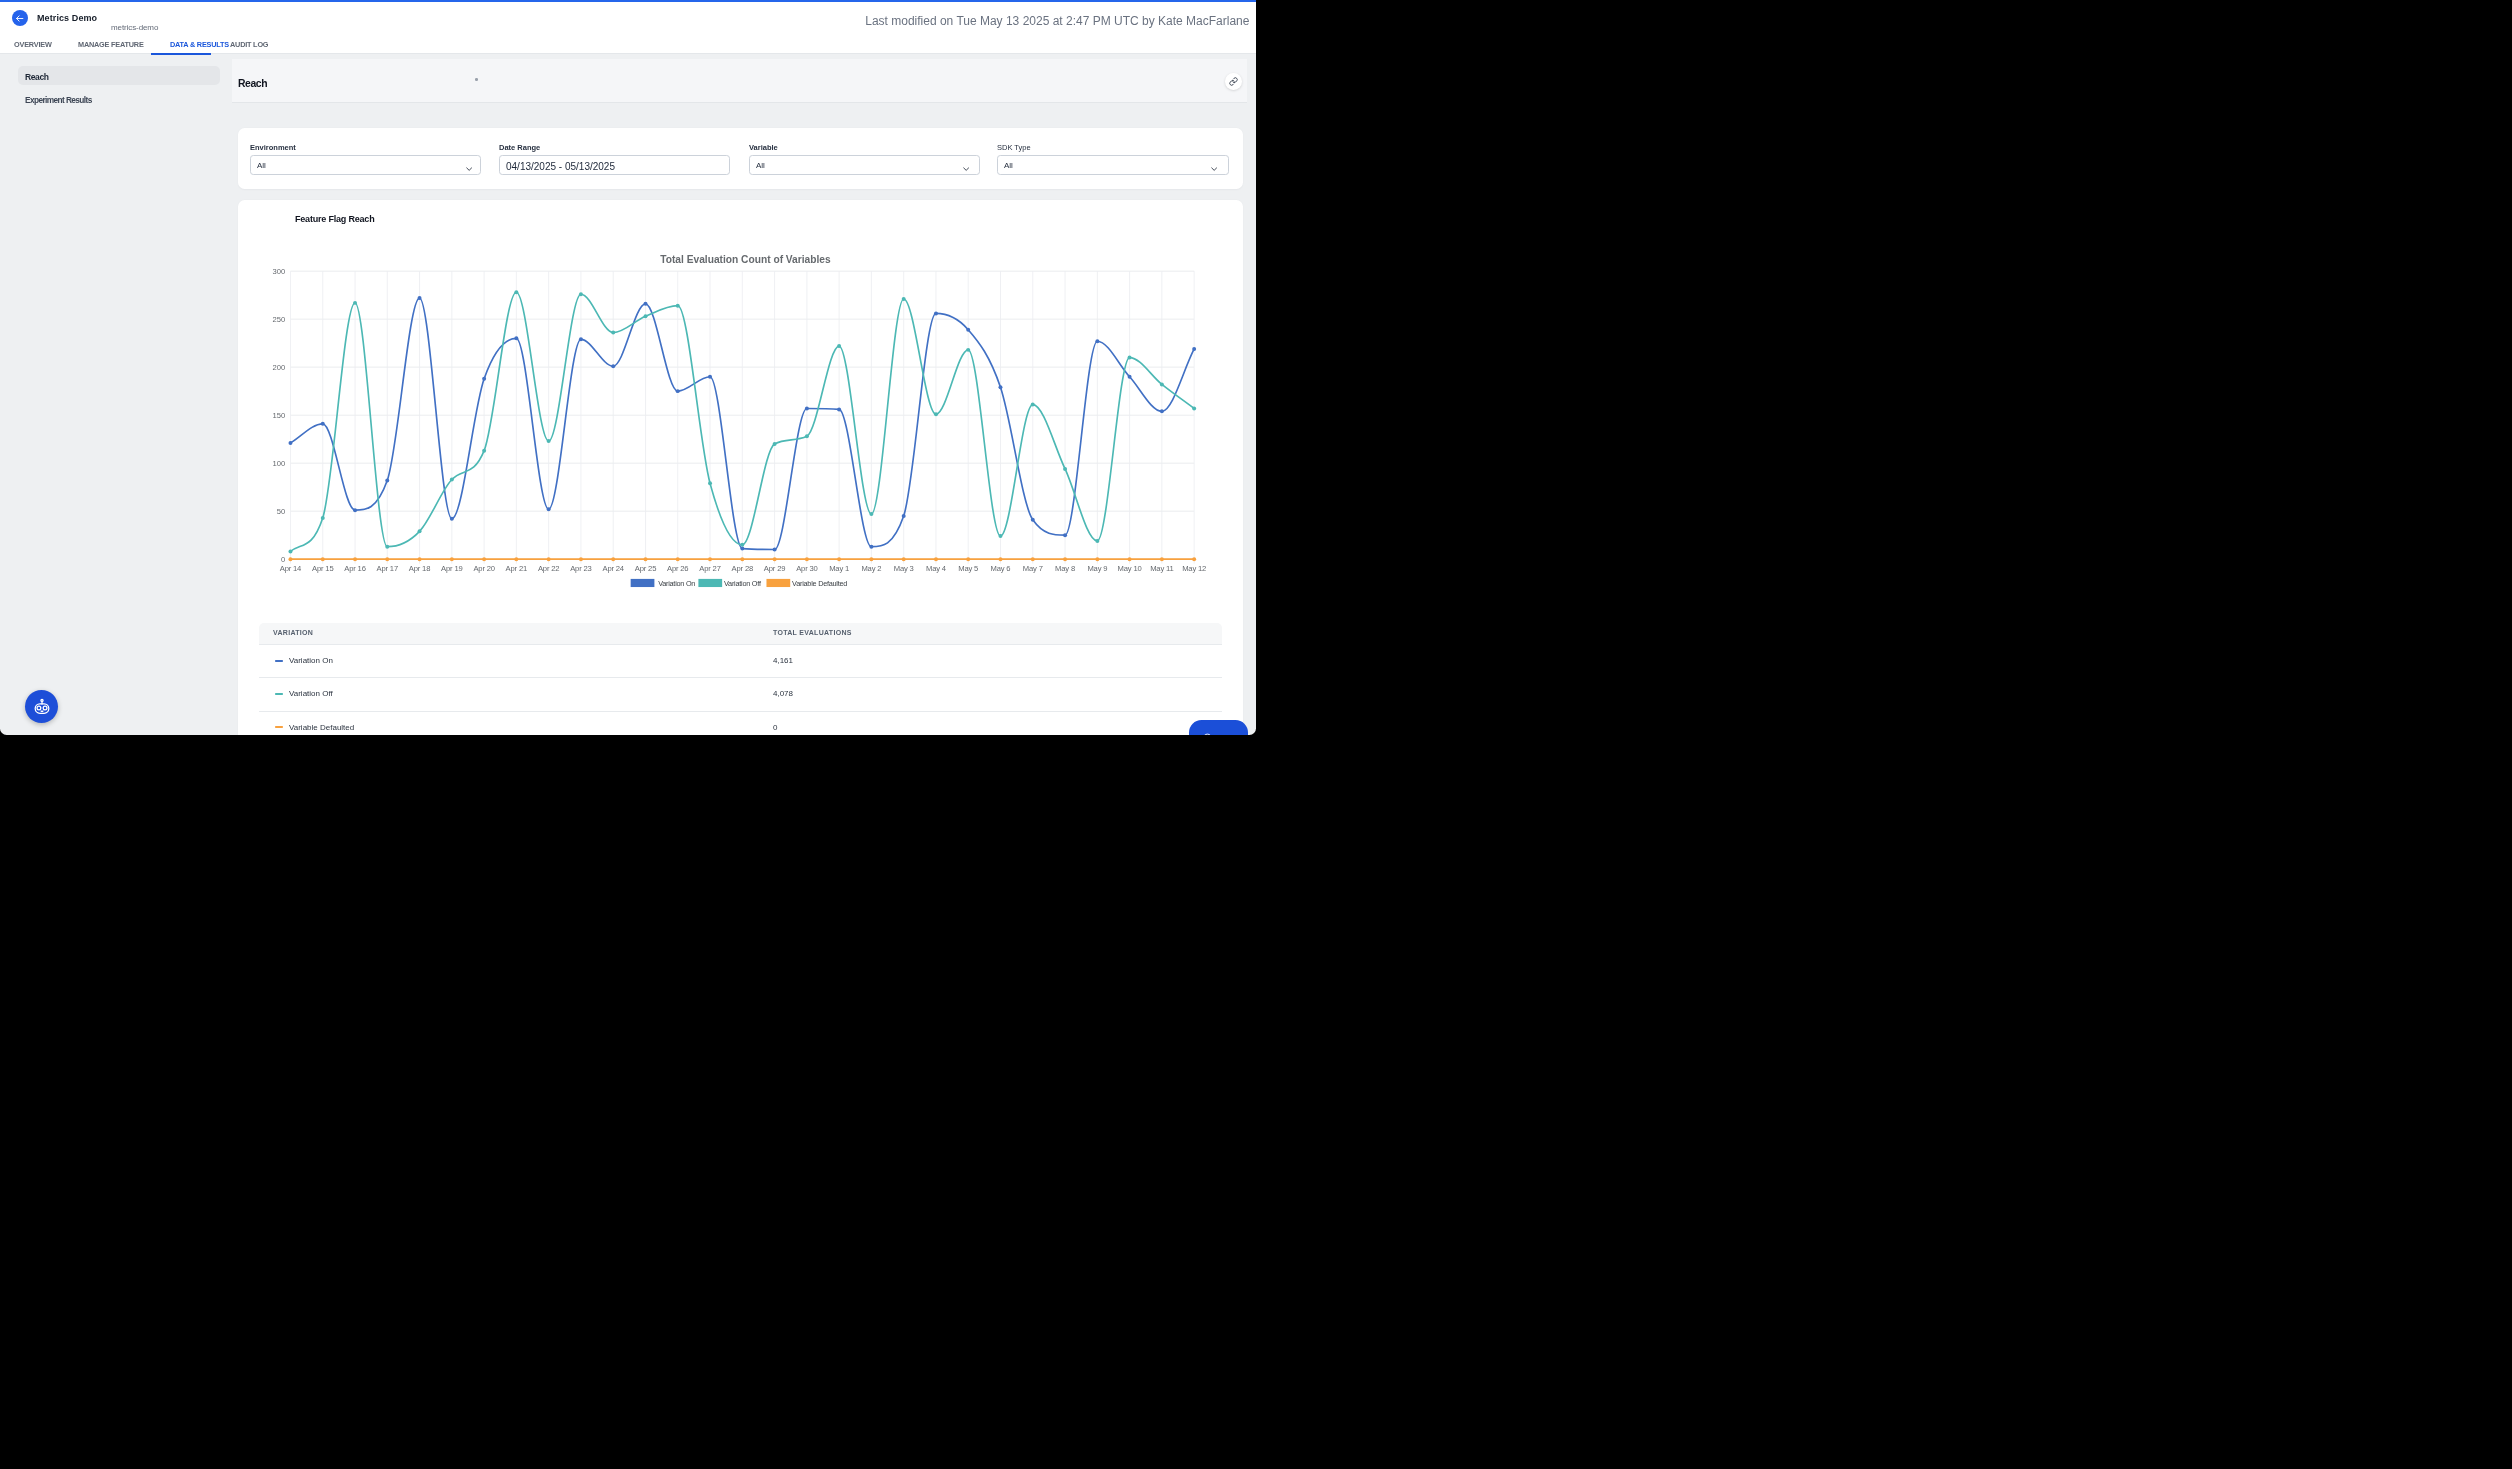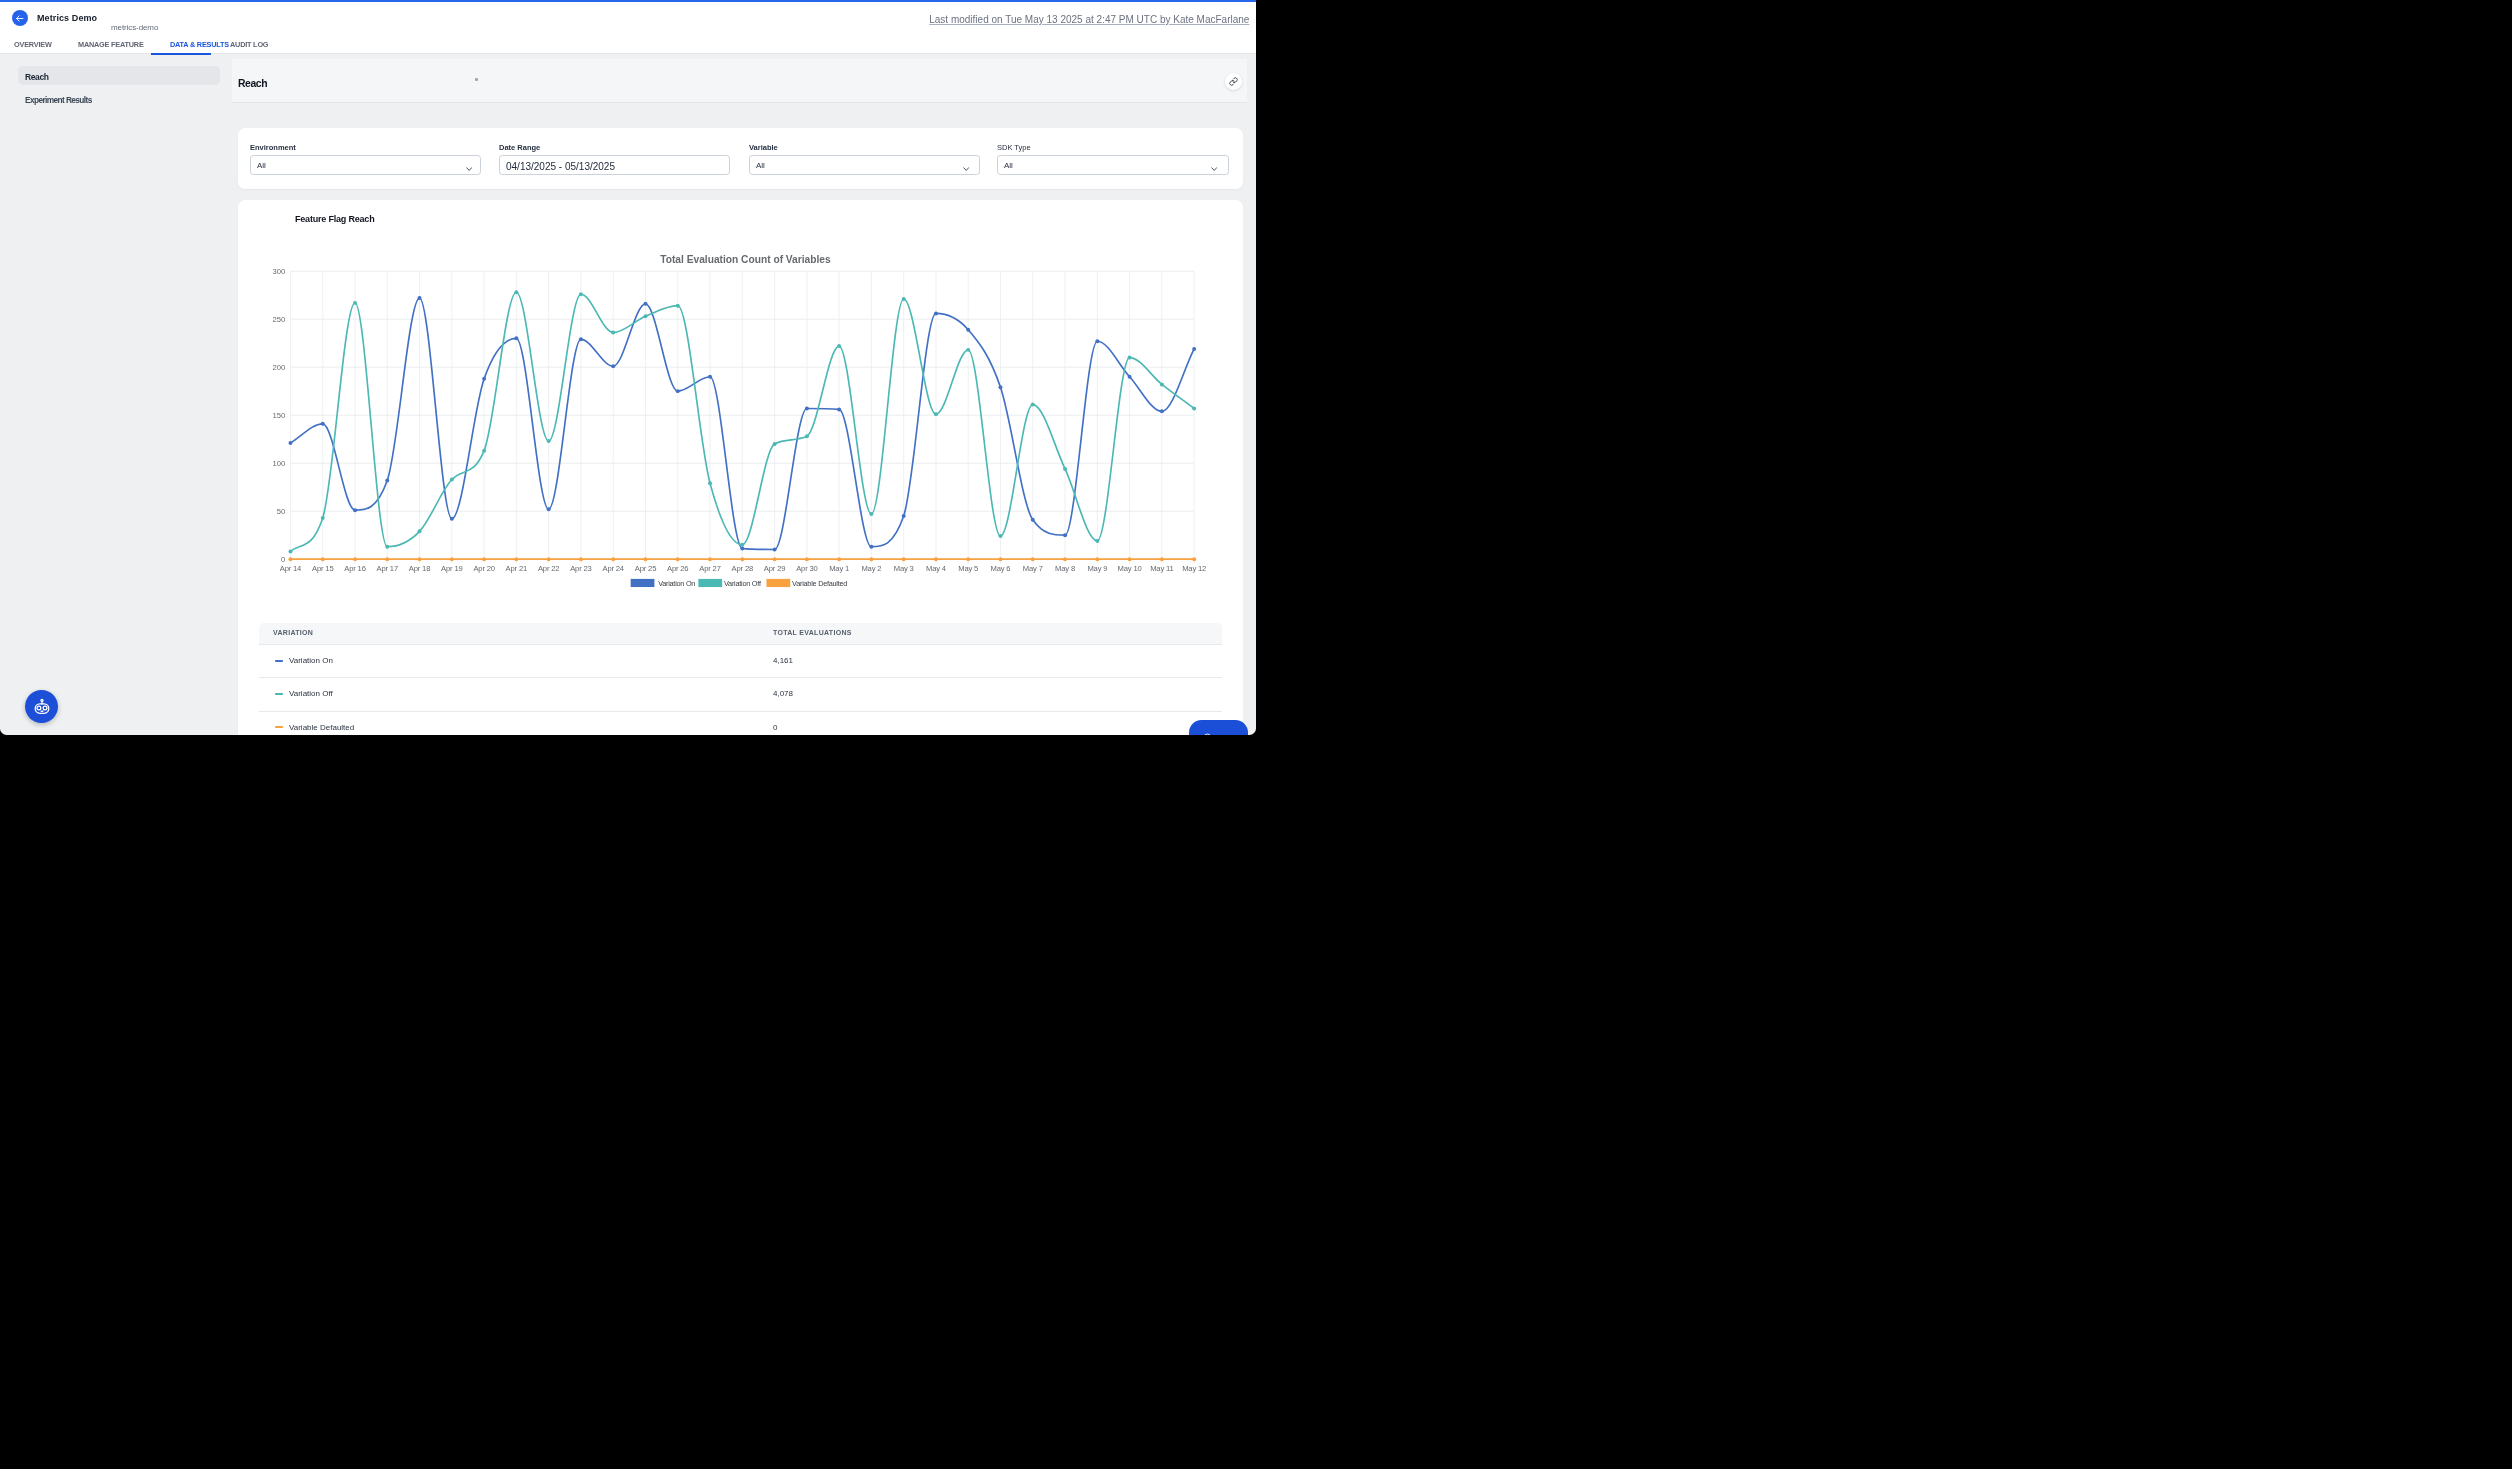--- a/index.html
+++ b/index.html
@@ -14,21 +14,21 @@
 <div class="abs" style="left:0;top:0;width:1256px;height:54px;background:#fff;border-bottom:0.8px solid #e4e7ea;"></div>
 <div class="abs" style="left:0;top:0;width:1256px;height:1.7px;background:#2566eb;"></div>
 <div class="abs" style="left:11.6px;top:10.4px;width:16px;height:16px;border-radius:50%;background:#2563eb;display:flex;align-items:center;justify-content:center;">
     <svg width="9" height="9" viewBox="0 0 24 24" fill="none" stroke="#fff" stroke-width="2.4" stroke-linecap="round" stroke-linejoin="round">
       <line x1="21" y1="12" x2="4" y2="12"></line>
       <polyline points="11 5 4 12 11 19"></polyline>
     </svg>
   </div>
 <div class="abs" style="left:37px;top:13px;font-size:9px;font-weight:bold;letter-spacing:0.1px;color:#161d29;">Metrics Demo</div>
 <div class="abs" style="left:111px;top:23px;font-size:8px;letter-spacing:-0.1px;color:#646b78;">metrics-demo</div>
-<div class="abs" style="right:6.6px;top:14px;font-size:10px;color:#6a7280;text-decoration:underline;text-decoration-color:#aab0b9;padding-left:28px;">Last modified on Tue May 13 2025 at 2:47 PM UTC by Kate MacFarlane</div>
+<div class="abs" style="right:6.6px;top:14px;font-size:12px;color:#6a7280;text-decoration-color:#aab0b9;padding-left:28px;">Last modified on Tue May 13 2025 at 2:47 PM UTC by Kate MacFarlane</div>
 
 <div class="abs" style="left:14px;top:40px;font-size:7.3px;font-weight:bold;letter-spacing:-0.2px;color:#5f6672;">OVERVIEW</div>
 <div class="abs" style="left:70px;top:40px;font-size:7.3px;font-weight:bold;letter-spacing:-0.2px;color:#5f6672;margin-left:8px;">MANAGE FEATURE</div>
 <div class="abs" style="left:153px;top:40px;font-size:7.3px;font-weight:bold;letter-spacing:-0.2px;color:#1a56db;margin-left:17px;">DATA &amp; RESULTS</div>
 <div class="abs" style="left:230px;top:40px;font-size:7.3px;font-weight:bold;letter-spacing:-0.2px;color:#5f6672;">AUDIT LOG</div>
 <div class="abs" style="left:151px;top:53px;width:60px;height:1.7px;background:#1a56db;"></div>
 
 <div class="abs" style="left:18px;top:66px;width:202px;height:19px;background:#e4e6e9;border-radius:5px;"></div>
 <div class="abs" style="left:25px;top:72px;font-size:8.5px;font-weight:bold;letter-spacing:-0.4px;color:#1d2635;">Reach</div>
 <div class="abs" style="left:25px;top:95px;font-size:8.3px;font-weight:bold;letter-spacing:-0.6px;color:#3d4655;">Experiment Results</div>

